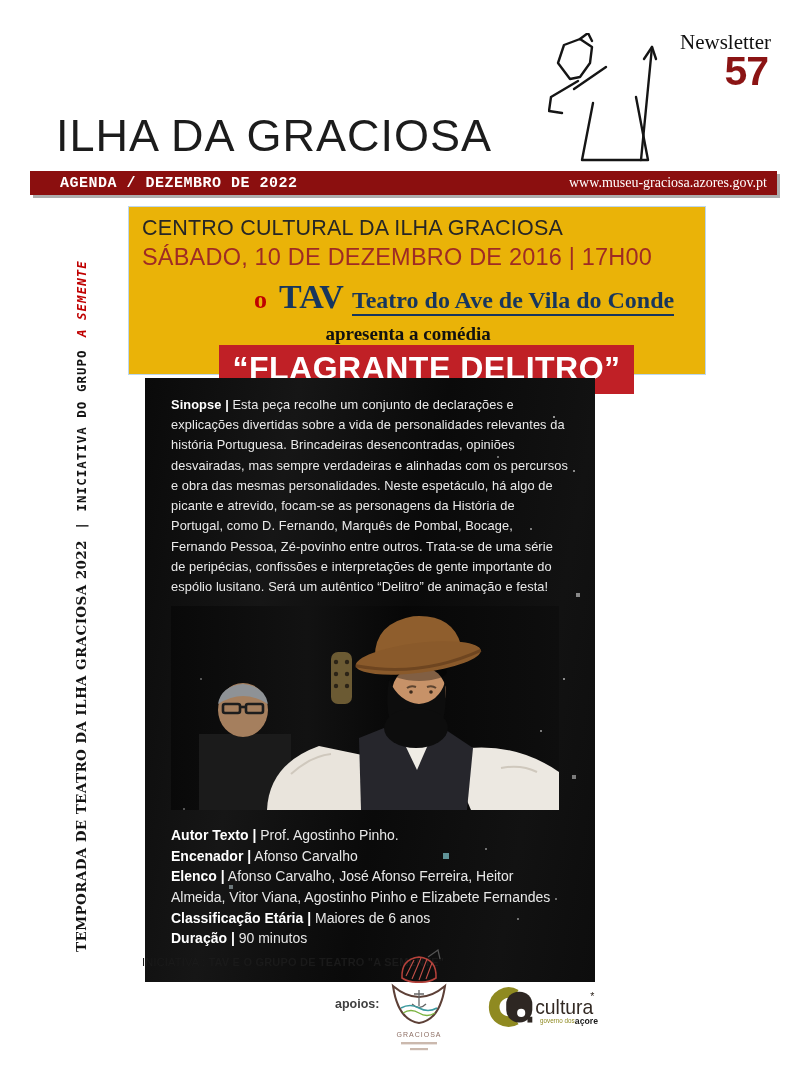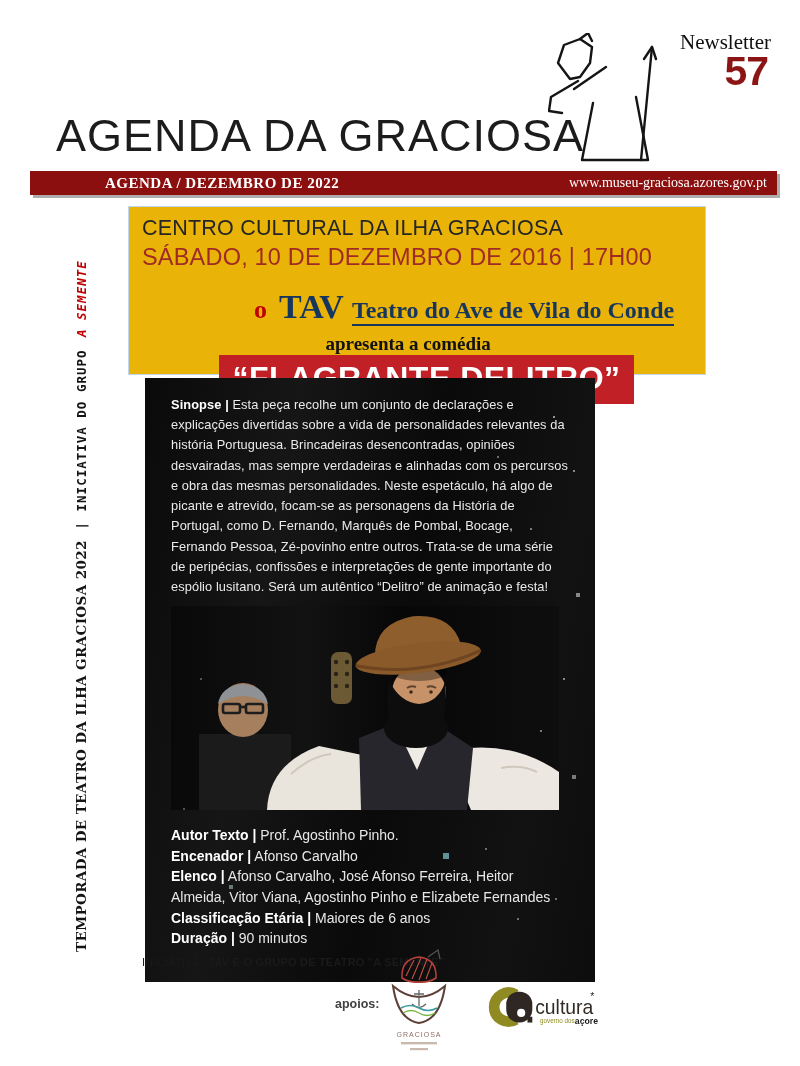--- a/index.html
+++ b/index.html
@@ -11,30 +11,30 @@
         font-size:21px;color:#101010;}
   .newsletter-number{position:absolute;left:714px;top:48px;width:54px;text-align:right;
         font-size:41px;font-weight:bold;color:#8b1414;letter-spacing:-1px;}
   .windmill-sketch{position:absolute;left:548px;top:33px;width:118px;height:132px;}
   .main-title{position:absolute;left:56px;top:110px;font-size:45px;color:#1c1c1c;
         letter-spacing:1px;white-space:nowrap;}
 
   .agenda-bar{position:absolute;left:30px;top:171px;width:747px;height:24px;background:#8b0f0f;
         box-shadow:3px 3px 0 #adadad;display:flex;justify-content:space-between;align-items:center;
         padding:0 10px 0 30px;box-sizing:border-box;}
-  .agenda-bar .bar-left{font-family:Liberation Serif, serif;font-weight:bold;font-size:15px;
-        color:#fff;letter-spacing:.5px;margin-left:45px;}
+  .agenda-bar .bar-left{font-family:Liberation Mono, monospace;font-weight:bold;font-size:15px;
+        color:#fff;letter-spacing:.5px;}
   .agenda-bar .bar-right{font-family:"Liberation Serif",serif;font-size:14px;color:#fff;}
 
   
   .event-box{position:absolute;left:128px;top:206px;width:578px;height:169px;background:#eab308;
         border:1px solid #bdd7ee;box-sizing:border-box;padding:9px 0 0 13px;}
   .event-venue{font-size:21.5px;color:#262626;letter-spacing:.2px;}
   .event-datetime{font-size:23.5px;color:#9e2b25;margin-top:3px;letter-spacing:.2px;}
-  .company-line{margin-top:17px;padding-left:112px;white-space:nowrap;font-family:"Liberation Serif",serif;}
+  .company-line{margin-top:7px;padding-left:112px;white-space:nowrap;font-family:"Liberation Serif",serif;}
   .company-prefix{font-size:26px;font-weight:bold;color:#c00000;}
   .company-acronym{font-size:34px;font-weight:bold;color:#17365d;margin:0 4px 0 8px;}
   .company-name{font-size:24px;font-weight:bold;color:#17365d;border-bottom:2px solid #17365d;
         padding-bottom:1px;}
   .presents-row{display:flex;align-items:center;margin-top:7px;padding-left:6px;flex-direction:column;}
   .presents-text{font-family:"Liberation Serif",serif;font-weight:bold;font-size:19px;color:#111;
         width:202px;}
   .show-title-box{background:#c02026;color:#fff;font-weight:bold;font-size:32px;
         padding:5px 13px 7px 13px;letter-spacing:.5px;white-space:nowrap;}
 
@@ -89,21 +89,21 @@
   <svg class="windmill-sketch" viewBox="0 0 118 132" fill="none" stroke="#151515" stroke-width="2.4" stroke-linecap="round" stroke-linejoin="round">
     <path d="M 32,6 L 40,0 L 44,8"></path>
     <path d="M 22,46 L 10,30 L 16,12 L 32,6 L 44,14 L 42,30 L 32,44 Z"></path>
     <path d="M 58,34 L 26,56"></path>
     <path d="M 30,48 L 3,64 L 1,78 L 14,80"></path>
     <path d="M 88,64 L 100,127 L 34,127 L 45,70"></path>
     <path d="M 104,14 L 93,127"></path>
     <path d="M 104,14 L 96,26 M 104,14 L 108,26"></path>
   </svg>
 
-  <div class="main-title">AGENDA DA GRACIOSA</div>
+  <div class="main-title">ILHA DA GRACIOSA</div>
 
   <div class="agenda-bar">
     <span class="bar-left">AGENDA / DEZEMBRO DE 2022</span>
     <span class="bar-right">www.museu-graciosa.azores.gov.pt</span>
   </div>
 
   <div class="event-box">
     <div class="event-venue">CENTRO CULTURAL DA ILHA GRACIOSA</div>
     <div class="event-datetime">SÁBADO, 10 DE DEZEMBRO DE 2016 | 17H00</div>
     <div class="company-line">

